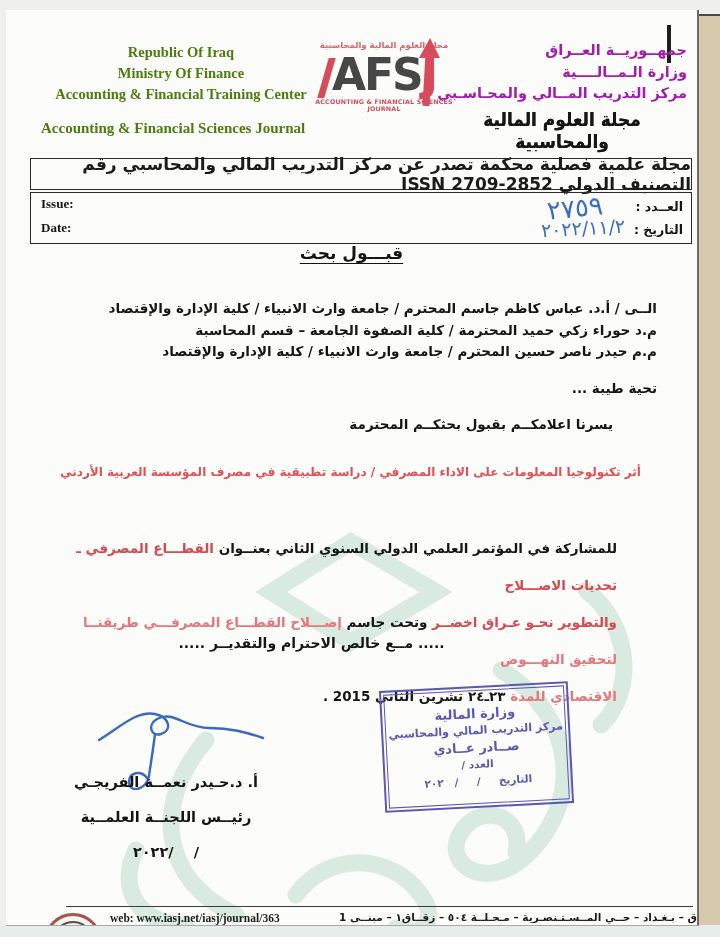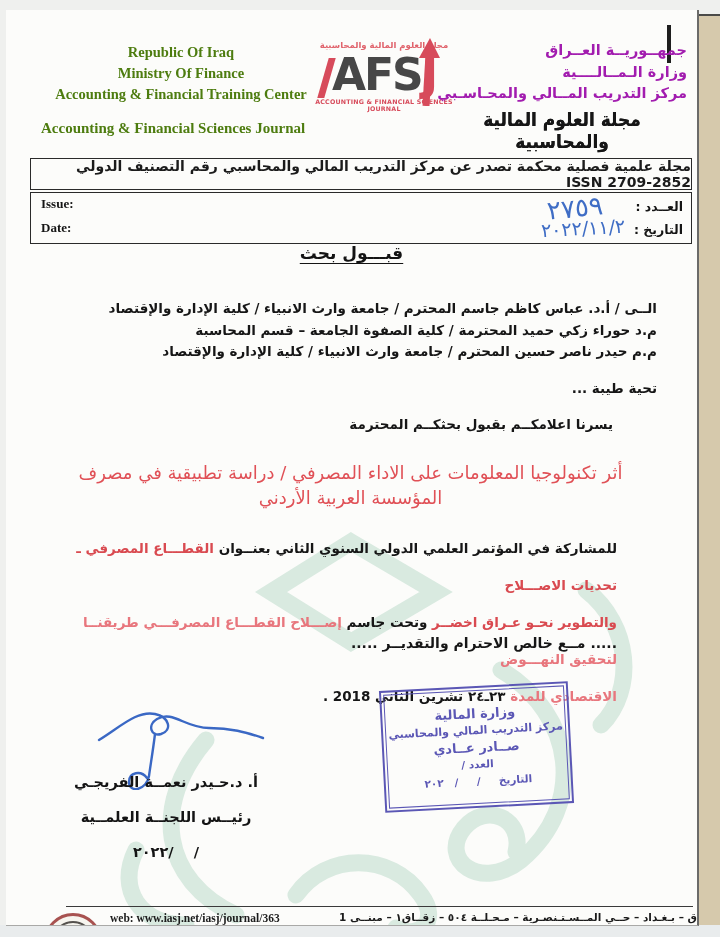--- a/index.html
+++ b/index.html
@@ -27,42 +27,42 @@
   .logo-arrow{position:absolute;right:-6px;top:-16px;}
   .logo-sub{font-size:6.3px;font-weight:bold;color:#d74b5b;letter-spacing:.2px;margin-top:0px;}
   .hdr-ar{position:absolute;right:10px;top:30px;width:250px;text-align:right;direction:rtl;
           font-weight:bold;font-size:14.5px;line-height:21.5px;color:#a21caf;white-space:nowrap;}
   .hdr-callig{position:absolute;right:30px;top:100px;width:210px;text-align:center;direction:rtl;
           font-weight:bold;font-size:17px;color:#161616;text-shadow:0 0 .6px #161616;transform:scaleY(1.12);}
 
   
   .issn{position:absolute;left:24px;right:5px;top:148px;height:30px;border:1.5px solid #2a2a2a;
         display:flex;align-items:center;justify-content:center;direction:rtl;
-        font-size:14px;font-weight:bold;color:#1b1b1b;padding-left:11px;}
+        font-size:17px;font-weight:bold;color:#1b1b1b;padding-left:11px;}
   .meta{position:absolute;left:24px;right:5px;top:181.5px;height:50px;border:1.5px solid #2a2a2a;font-weight:bold;}
   .meta .en{position:absolute;font-family:"Liberation Serif",serif;font-size:13px;color:#151515;left:10px;}
   .meta .ar{position:absolute;direction:rtl;font-size:12.5px;color:#151515;right:8px;}
   .hand{position:absolute;color:#3f6dc5;font-weight:normal;}
   .hand.issue{right:88px;top:0px;font-size:26px;letter-spacing:4px;transform:rotate(-6deg);}
   .hand.date{right:66px;top:24px;font-size:19px;letter-spacing:1px;transform:rotate(-3deg);}
 
   
   .title{position:absolute;left:0;right:0;top:233px;text-align:center;direction:rtl;
          font-size:17px;font-weight:bold;color:#141414;text-decoration:underline;text-underline-offset:4px;}
   .addr{position:absolute;right:40px;left:60px;top:288px;direction:rtl;text-align:right;
         font-size:13.5px;font-weight:bold;color:#161616;line-height:21.5px;}
   .greet{position:absolute;right:40px;top:370px;direction:rtl;font-size:13.5px;font-weight:bold;color:#161616;}
   .intro{position:absolute;right:84px;top:406px;direction:rtl;font-size:13.5px;font-weight:bold;color:#161616;}
   .rtitle{position:absolute;left:45px;right:47px;top:450px;text-align:center;direction:rtl;
-          font-size:18px;font-weight:normal;color:#e05056;line-height:25px;}
+          font-size:12px;font-weight:bold;color:#e05056;line-height:25px;}
   .part{position:absolute;right:80px;left:52px;top:520px;direction:rtl;text-align:right;
         font-size:13.5px;font-weight:bold;line-height:37px;color:#161616;}
   .seg-red{color:#d94a50;}
   .seg-pink{color:#e8767d;}
-  .closing{position:absolute;left:0px;right:80px;top:625px;direction:rtl;
+  .closing{position:absolute;left:0px;right:80px;top:625px;text-align:center;direction:rtl;
            font-size:14px;font-weight:bold;color:#161616;}
 
   
   .stamp{position:absolute;left:376px;top:676px;width:181px;height:114px;transform:rotate(-3deg);
          border:2px solid #5b57b5;padding:2px;color:#5b57b5;}
   .stamp-in{border:1px solid #5b57b5;width:100%;height:100%;box-sizing:border-box;
             display:flex;flex-direction:column;justify-content:center;direction:rtl;text-align:center;}
   .stamp .l{font-weight:bold;line-height:17px;}
   .s13{font-size:13px;} .s11{font-size:11px;} .s10{font-size:10.5px;}
   .pre{white-space:pre;}
@@ -150,21 +150,21 @@
   </div>
 
   <div class="greet">تحية طيبة ...</div>
   <div class="intro">يسرنا اعلامكــم بقبول بحثكــم المحترمة</div>
 
   <div class="rtitle">أثر تكنولوجيا المعلومات على الاداء المصرفي / دراسة تطبيقية في مصرف المؤسسة العربية الأردني</div>
 
   <div class="part">
     <span>للمشاركة  في المؤتمر العلمي الدولي السنوي الثاني بعنــوان </span><span class="seg-red">القطـــاع المصرفي ـ تحديات الاصـــلاح</span><br>
     <span class="seg-red">والتطوير نحـو عـراق اخضــر </span><span>وتحت جاسم </span><span class="seg-pink">إصـــلاح القطـــاع المصرفـــي طريقنــا  لتحقيق النهـــوض</span><br>
-    <span class="seg-pink">الاقتصادي للمدة </span><span>٢٣ـ٢٤ تشرين الثاني 2018 .</span>
+    <span class="seg-pink">الاقتصادي للمدة </span><span>٢٣ـ٢٤ تشرين الثاني 2015 .</span>
   </div>
 
   <div class="closing">..... مــع خالص الاحترام  والتقديــر .....</div>
 
   <div class="stamp">
     <div class="stamp-in">
       <div class="l s13">وزارة المالية</div>
       <div class="l s11">مركز التدريب المالي والمحاسبي</div>
       <div class="l s13">صــادر عــادي</div>
       <div class="l s10">العدد /</div>

